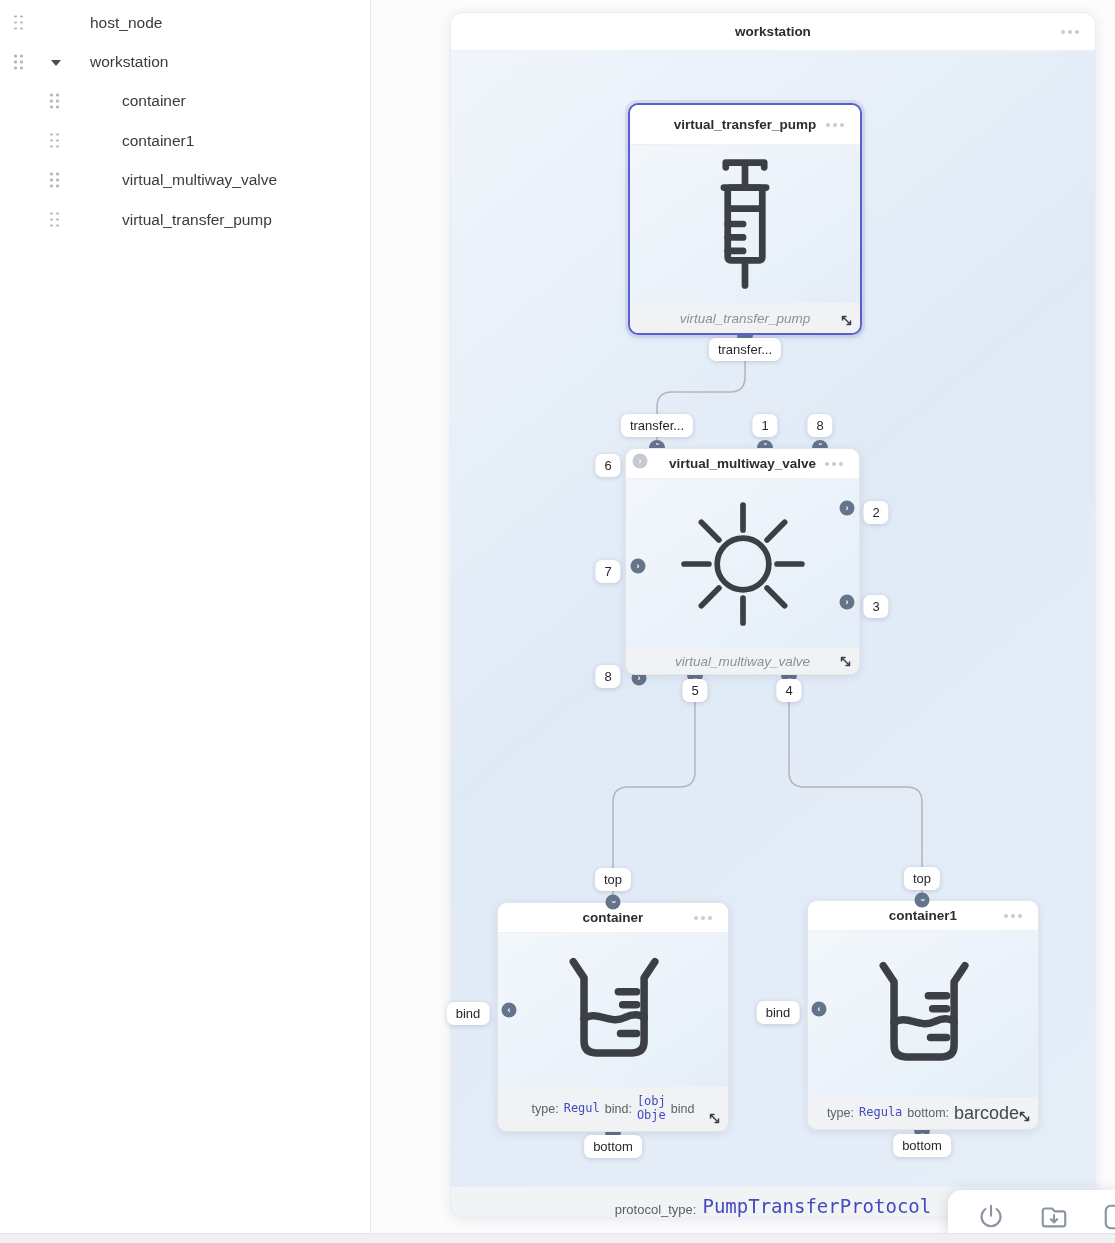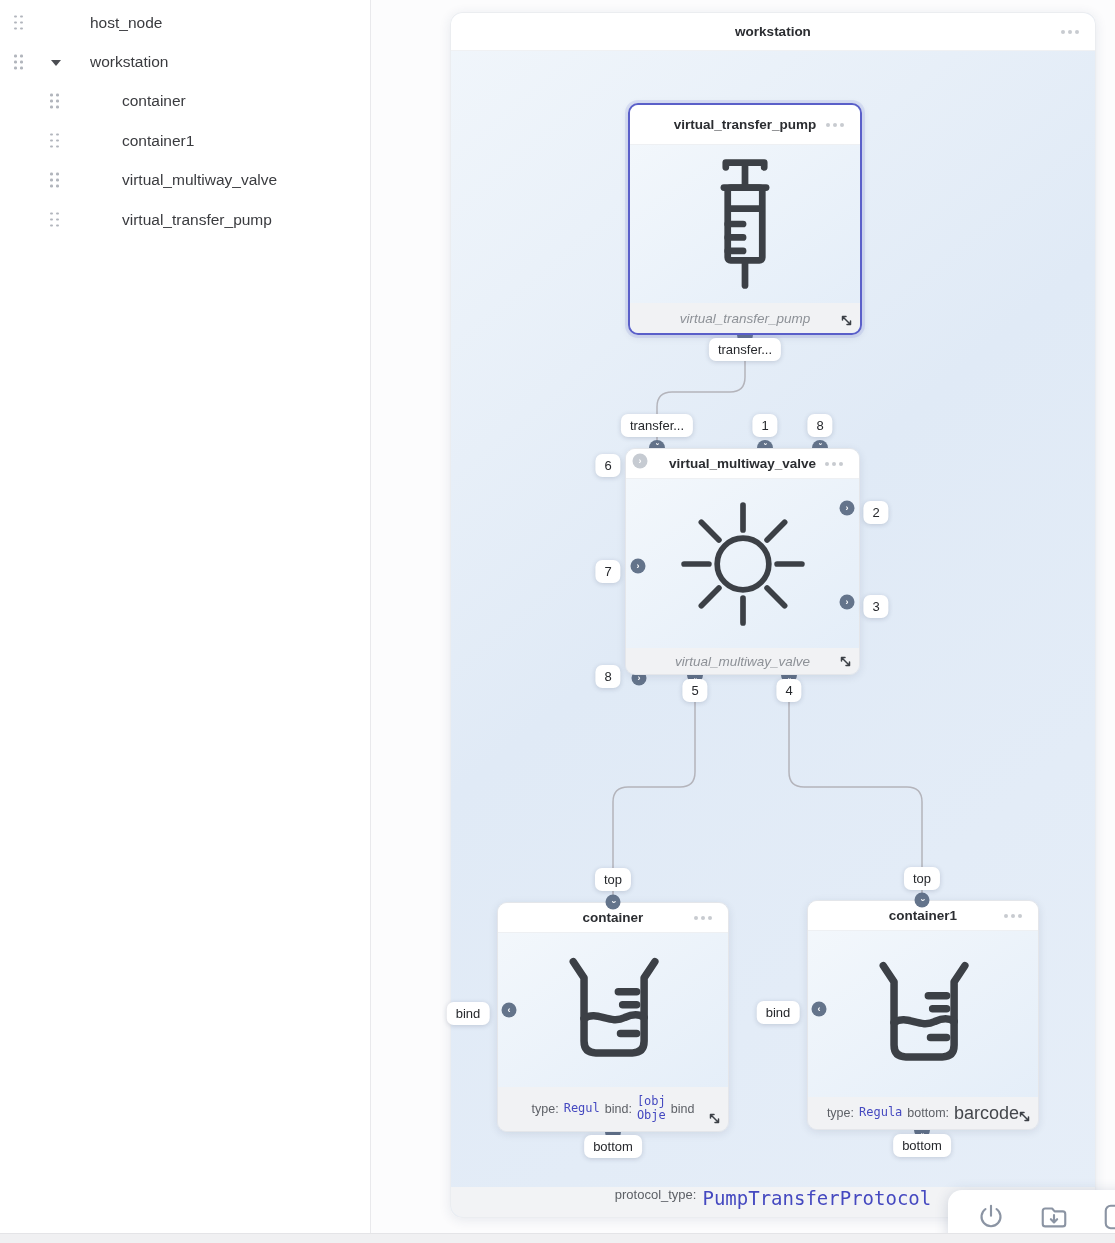--- a/index.html
+++ b/index.html
@@ -32,21 +32,21 @@
   
   .group { position:absolute; left:79px; top:12px; width:646px; height:1206px;
            border-radius:12px; border:1px solid #ebedf0; z-index:1;
            background:linear-gradient(140deg,#f1f6fb 0%,#e0eaf6 45%,#e6eef8 100%);
            box-shadow:0 2px 12px rgba(40,60,100,0.10); }
   .group-header { position:absolute; top:0; left:0; right:0; height:38px; background:#fff;
                   border-radius:12px 12px 0 0; border-bottom:1px solid #f0f1f3;
                   display:flex; align-items:center; justify-content:center; }
   .group-title { font-weight:bold; font-size:13.5px; color:#2b2d31; }
   .group-footer { position:absolute; bottom:0; left:0; right:0; height:30px; background:#f2f3f5;
-                  border-radius:0 0 12px 12px; display:flex; align-items:flex-start;
+                  border-radius:0 0 12px 12px; display:flex; align-items:flex-end;
                   justify-content:center; gap:6px; }
   .proto-label { font-size:13px; color:#5d6066; }
   .proto-value { font-family:"DejaVu Sans Mono", monospace; font-size:19px; color:#4549c0; }
 
   .dots { position:absolute; right:16px; top:50%; transform:translateY(-50%);
           display:flex; gap:3px; cursor:pointer; }
   .dots i { width:4px; height:4px; border-radius:50%; background:#c8cbd0; }
 
   
   .node { position:absolute; border-radius:10px; border:1px solid #e4e6ea; z-index:3;

